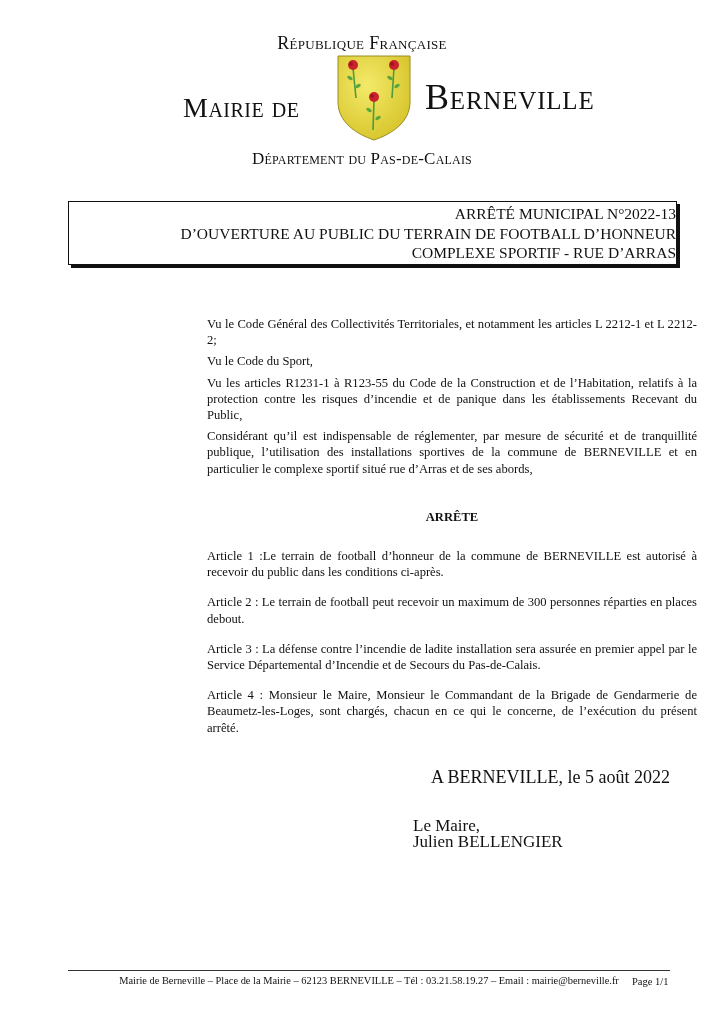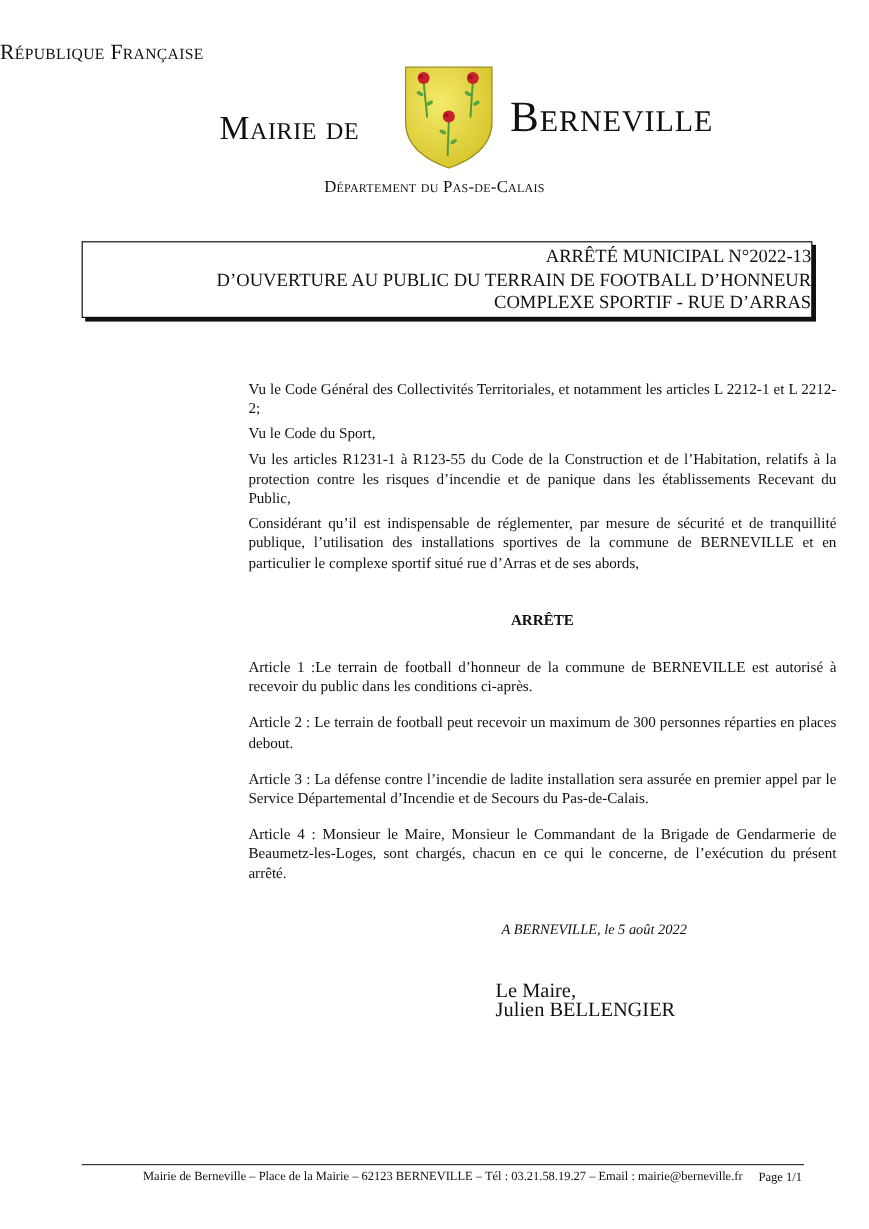--- a/index.html
+++ b/index.html
@@ -1,37 +1,37 @@
 <!DOCTYPE html>
 <html><head>
   <meta charset="utf-8">
   <style>
     * { margin: 0; padding: 0; box-sizing: border-box; }
     html, body { width: 724px; height: 1024px; background: #ffffff; overflow: hidden; }
     body { position: relative; font-family: "Liberation Serif", "DejaVu Serif", serif; color: #111; }
 
     #rep {
       position: absolute; left: 0; width: 724px; top: 33px;
-      font-size: 18px; letter-spacing: 0.3px;
+      text-align: center; font-size: 18px; letter-spacing: 0.3px;
       font-variant: small-caps;
     }
     #mairie-de {
       position: absolute; left: 183px; top: 80px;
       font-size: 28px; font-variant: small-caps; letter-spacing: 0.5px; margin-top: 12px;
     }
     #berneville {
       position: absolute; left: 425px; top: 76px;
       font-size: 36px; font-variant: small-caps; letter-spacing: 0.8px;
     }
     #shield {
       position: absolute; left: 336px; top: 54px; width: 76px; height: 88px;
     }
     #dept {
       position: absolute; left: 0; width: 724px; top: 149px;
-      text-align: center; font-size: 14px; font-variant: small-caps; letter-spacing: 0.2px;
+      text-align: center; font-size: 17px; font-variant: small-caps; letter-spacing: 0.2px;
     }
 
     #title-box {
       position: absolute; left: 68px; top: 201px; width: 609px; height: 64px;
       border: 1.5px solid #111;
       box-shadow: 3px 3px 0 #111;
       text-align: right; font-size: 15.5px; line-height: 19.5px;
       padding-top: 2px;
     }
 
@@ -42,21 +42,21 @@
     #body p { margin: 0; }
     .gap-s { height: 5px; }
     .gap-m { height: 14px; }
     .gap-l { height: 18px; }
     .art-label { }
     #arrete-heading {
       text-align: center; font-weight: bold; font-size: 12.6px;
     }
 
     #place-date {
-      position: absolute; left: 418px; top: 767px; font-size: 12px; font-style: italic;
+      position: absolute; left: 431px; top: 767px; font-size: 18px;
     }
     #sign {
       position: absolute; left: 413px; top: 818px; font-size: 17px; line-height: 16px;
     }
 
     #page-num {
       position: absolute; left: 632px; top: 976px; font-size: 10.5px;
     }
     #footer-rule {
       position: absolute; left: 68px; top: 970px; width: 602px; height: 1px; background: #333;

